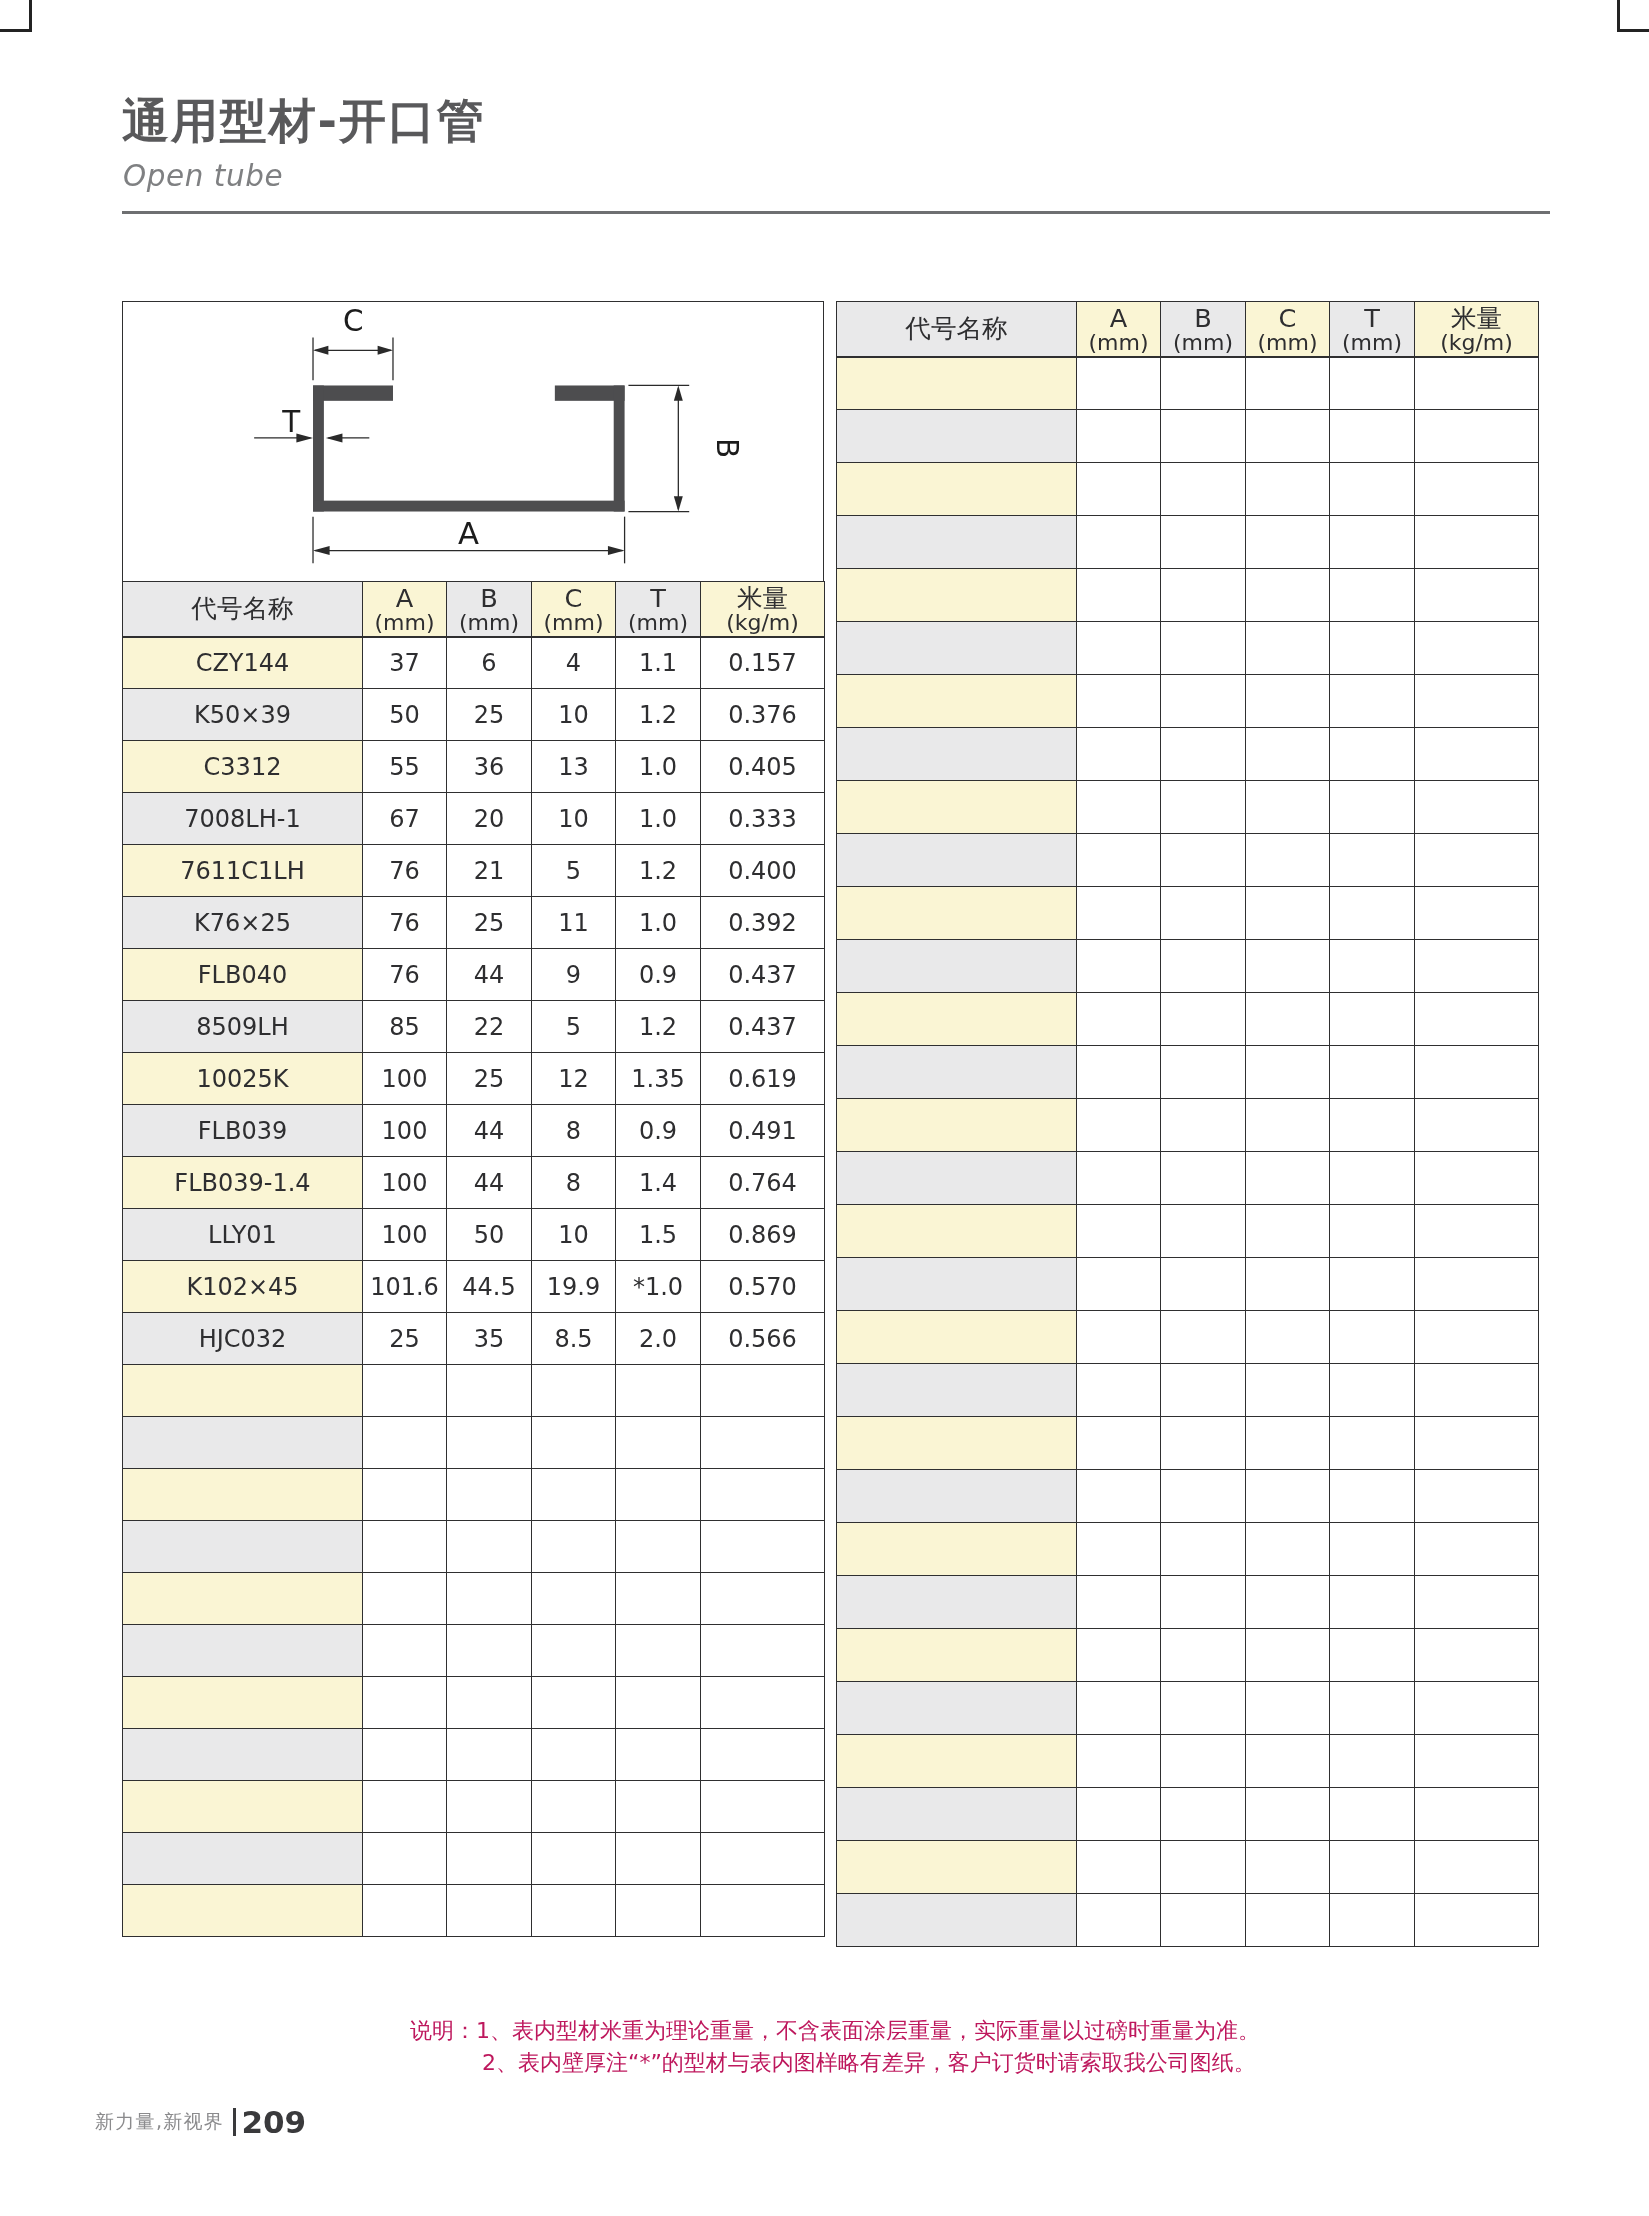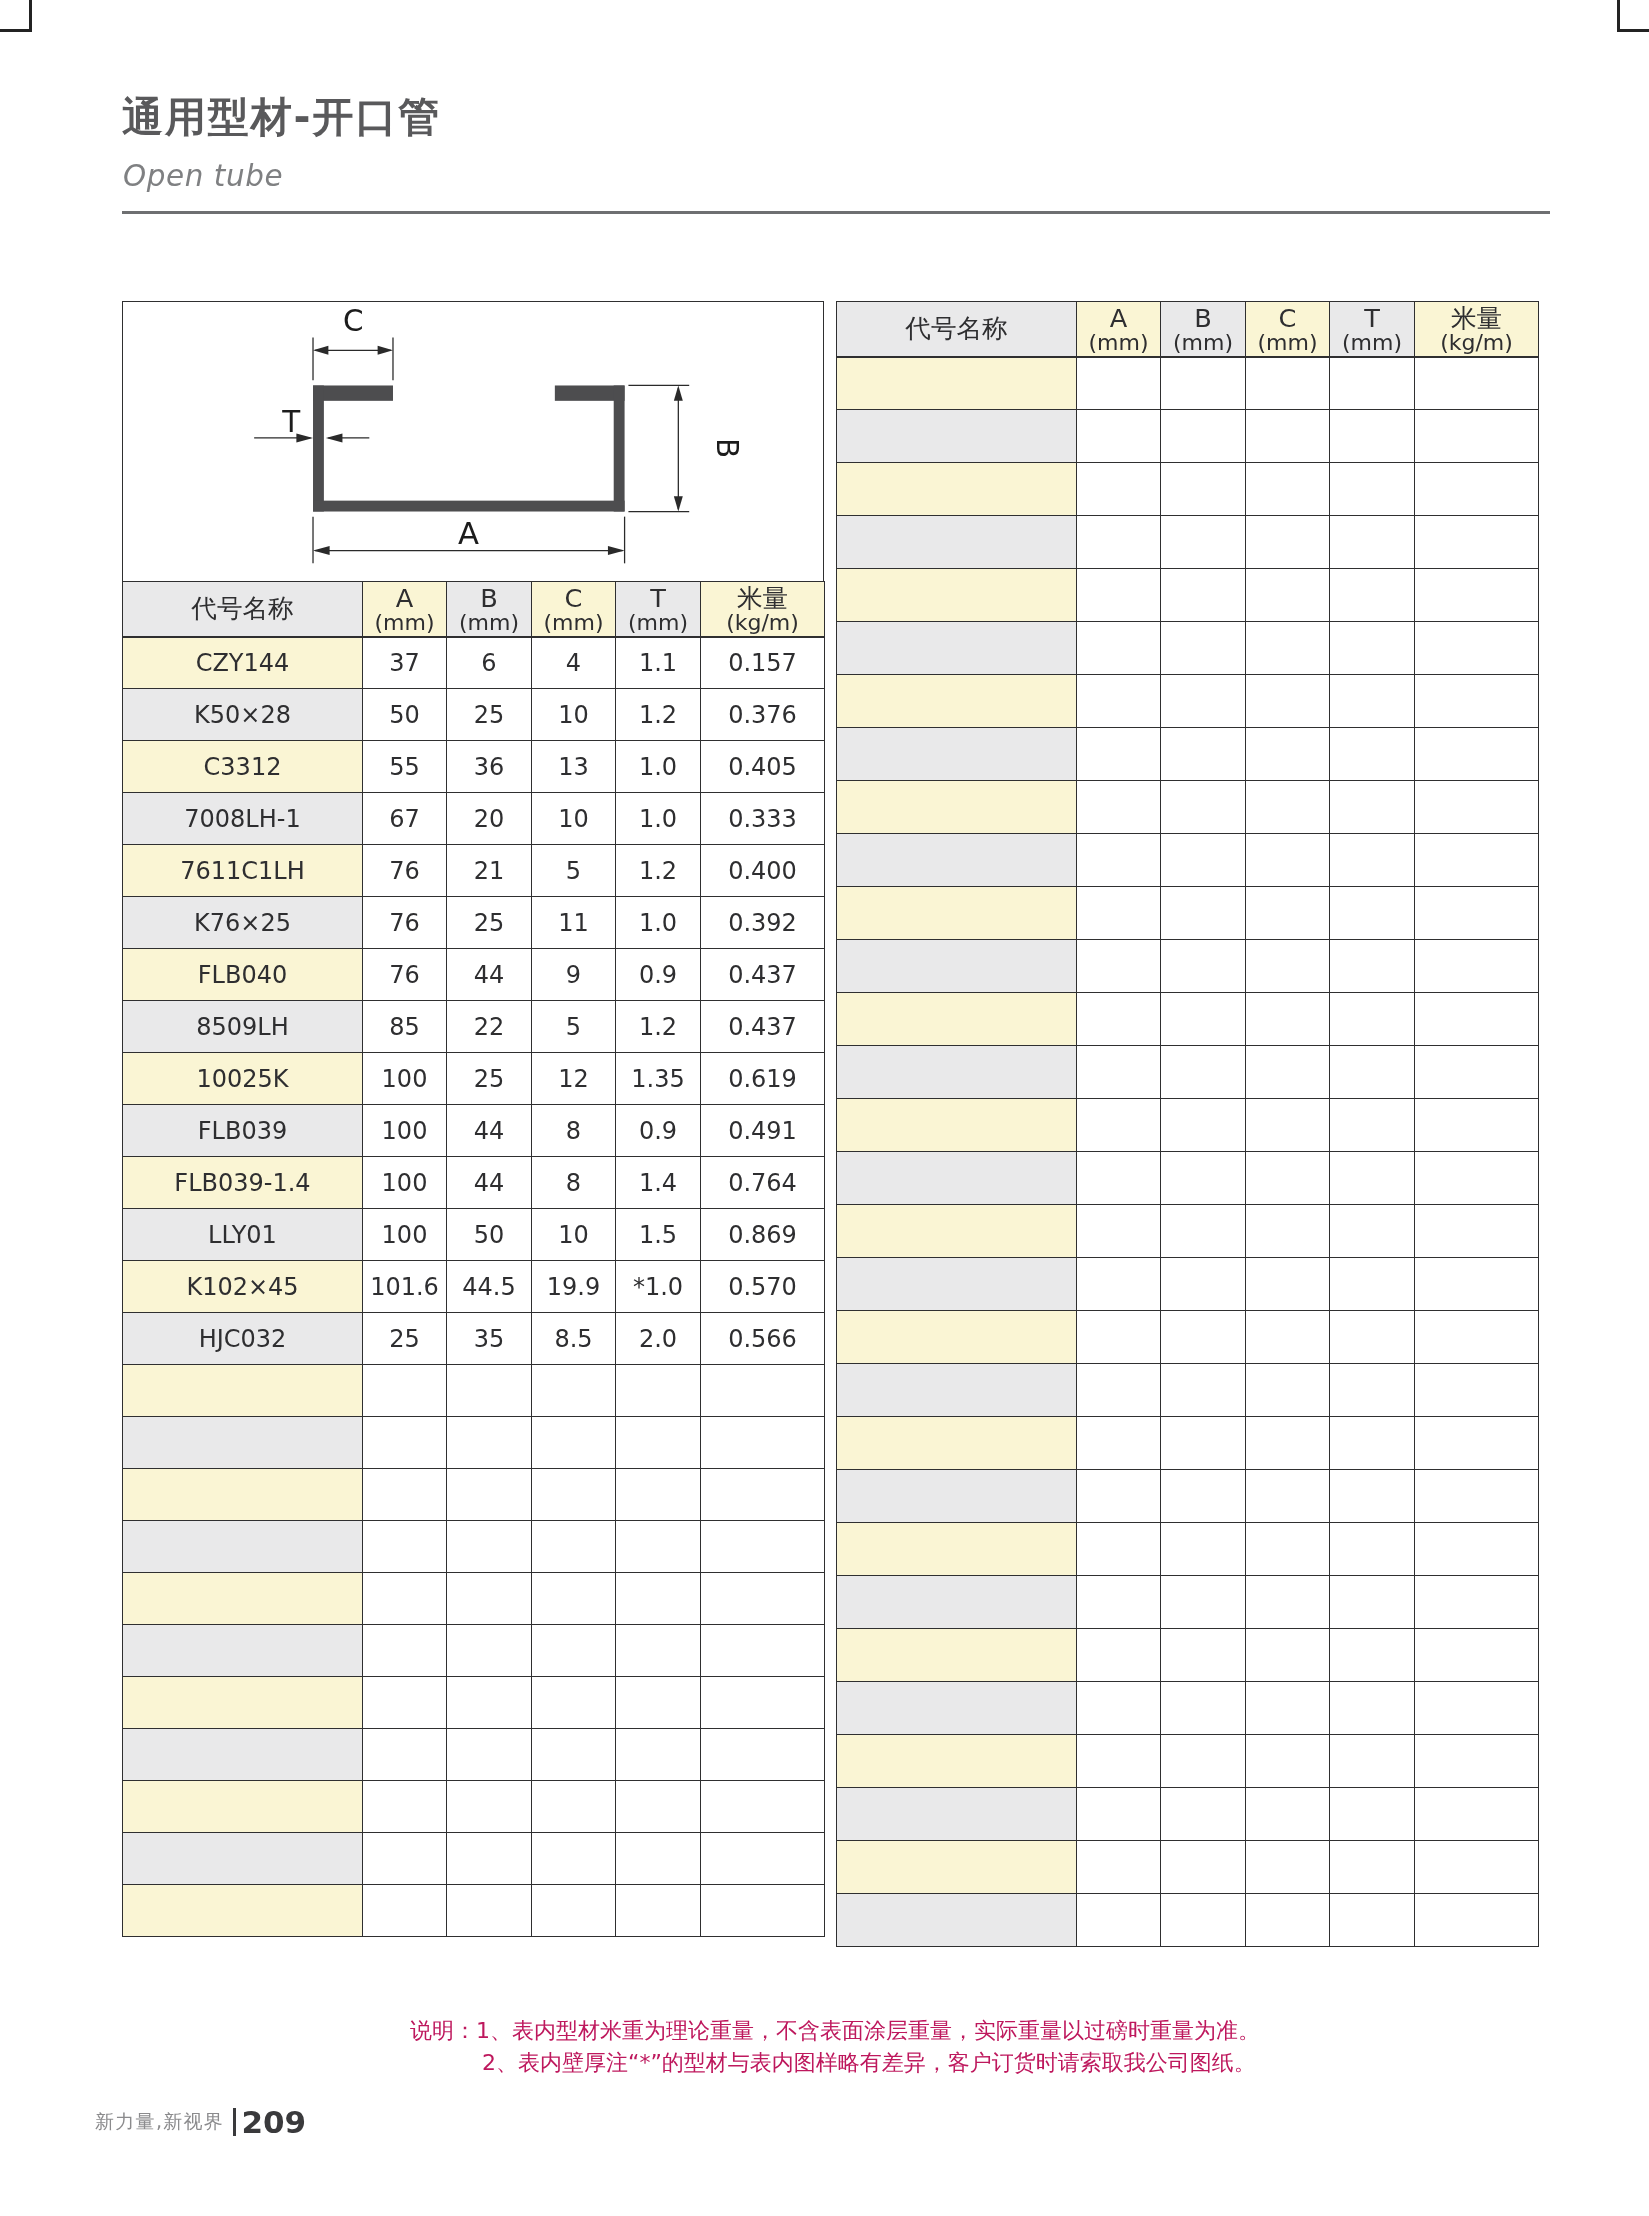--- a/index.html
+++ b/index.html
@@ -13,21 +13,21 @@
     width:1649px; height:2216px; position:relative; overflow:hidden;
     font-family:"DejaVu Sans","Liberation Sans",sans-serif; color:var(--ink);
   }
   
   .mark{position:absolute; background:#232323;}
   #mark-tl-v{left:29.4px; top:0; width:2.6px; height:32px;}
   #mark-tl-h{left:0; top:29.4px; width:32px; height:2.6px;}
   #mark-tr-v{left:1617px; top:0; width:2.6px; height:32px;}
   #mark-tr-h{left:1617px; top:29.4px; width:32px; height:2.6px;}
 
-  .page-title{position:absolute; left:122px; top:90px; font-size:41px; font-weight:900;
+  .page-title{position:absolute; left:122px; top:90px; font-size:47px; font-weight:900;
     color:var(--title); letter-spacing:1.9px;}
   .page-subtitle{position:absolute; left:123px; top:159px; font-size:29.4px; color:var(--subtitle);
     letter-spacing:0.6px;font-style:italic;}
   .title-rule{position:absolute; left:122px; top:211px; width:1428px; height:3.2px; background:var(--rule);}
 
   #content{position:absolute; left:122px; top:301px; width:1428px;}
 
   .diagram-box{position:absolute; left:0; top:0; width:702px; height:280px;
     border:1.9px solid var(--border); border-bottom:none; background:#fff;}
   .diagram-box svg{display:block;}
@@ -152,21 +152,21 @@
     <tbody id="left-body">
         <tr>
           <td class="name cream">CZY144</td>
           <td>37</td>
           <td>6</td>
           <td>4</td>
           <td>1.1</td>
           <td>0.157</td>
         </tr>
         <tr>
-          <td class="name graybg">K50×28</td>
+          <td class="name graybg">K50×39</td>
           <td>50</td>
           <td>25</td>
           <td>10</td>
           <td>1.2</td>
           <td>0.376</td>
         </tr>
         <tr>
           <td class="name cream">C3312</td>
           <td>55</td>
           <td>36</td>

